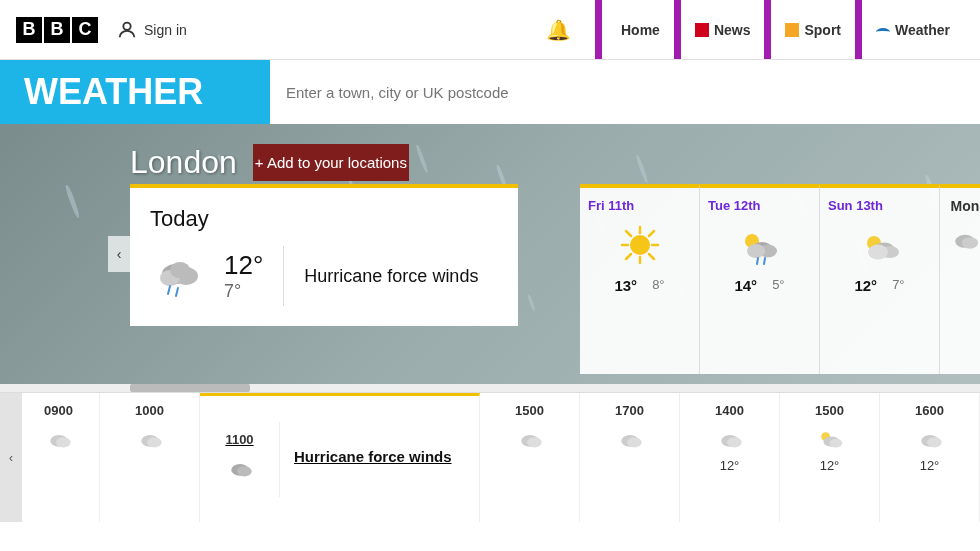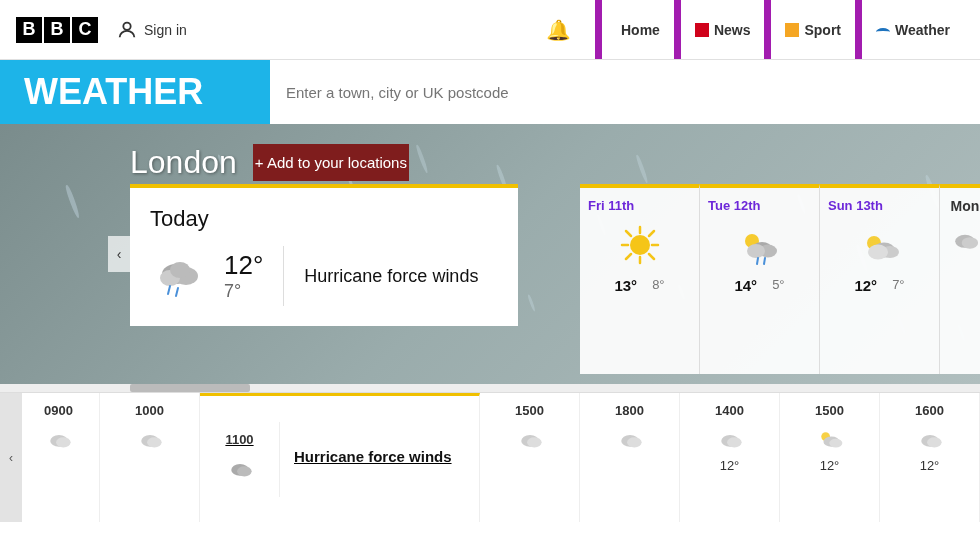--- a/index.html
+++ b/index.html
@@ -531,21 +531,21 @@
 
     <div class="hourly-col">
       <span class="hourly-time">1500</span>
       <svg width="32" height="32" viewBox="0 0 44 44">
         <ellipse cx="22" cy="26" rx="12" ry="8" fill="#ccc"></ellipse>
         <ellipse cx="28" cy="28" rx="10" ry="7" fill="#ddd"></ellipse>
       </svg>
     </div>
 
     <div class="hourly-col">
-      <span class="hourly-time">1800</span>
+      <span class="hourly-time">1700</span>
       <svg width="32" height="32" viewBox="0 0 44 44">
         <ellipse cx="22" cy="26" rx="12" ry="8" fill="#ccc"></ellipse>
         <ellipse cx="28" cy="28" rx="10" ry="7" fill="#ddd"></ellipse>
       </svg>
     </div>
 
     <div class="hourly-col">
       <span class="hourly-time">1400</span>
       <svg width="32" height="32" viewBox="0 0 44 44">
         <ellipse cx="22" cy="26" rx="12" ry="8" fill="#ccc"></ellipse>

